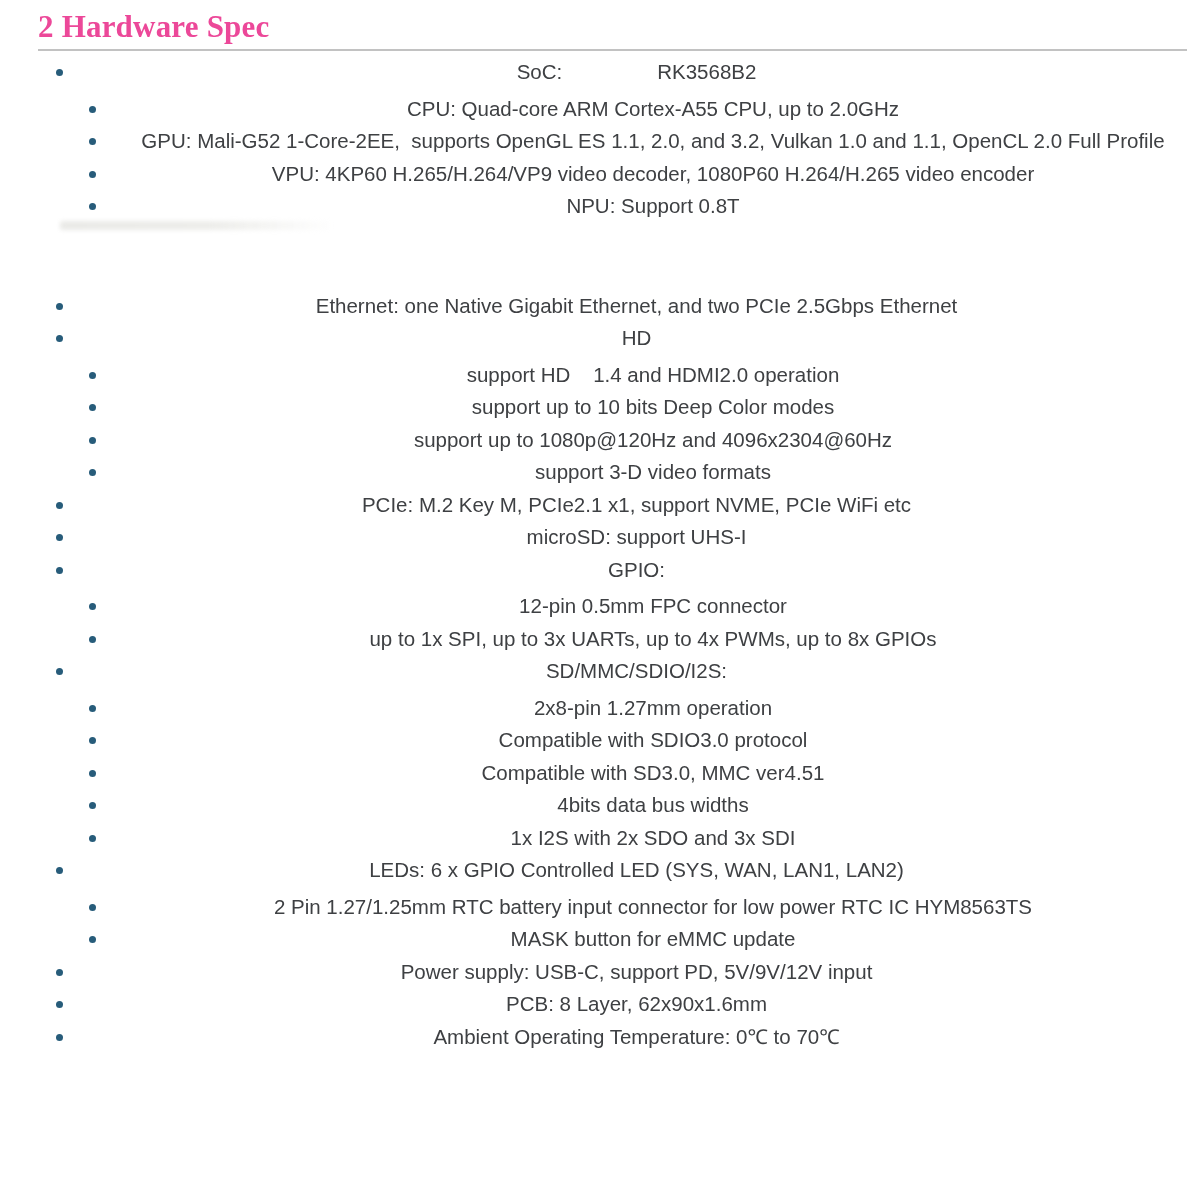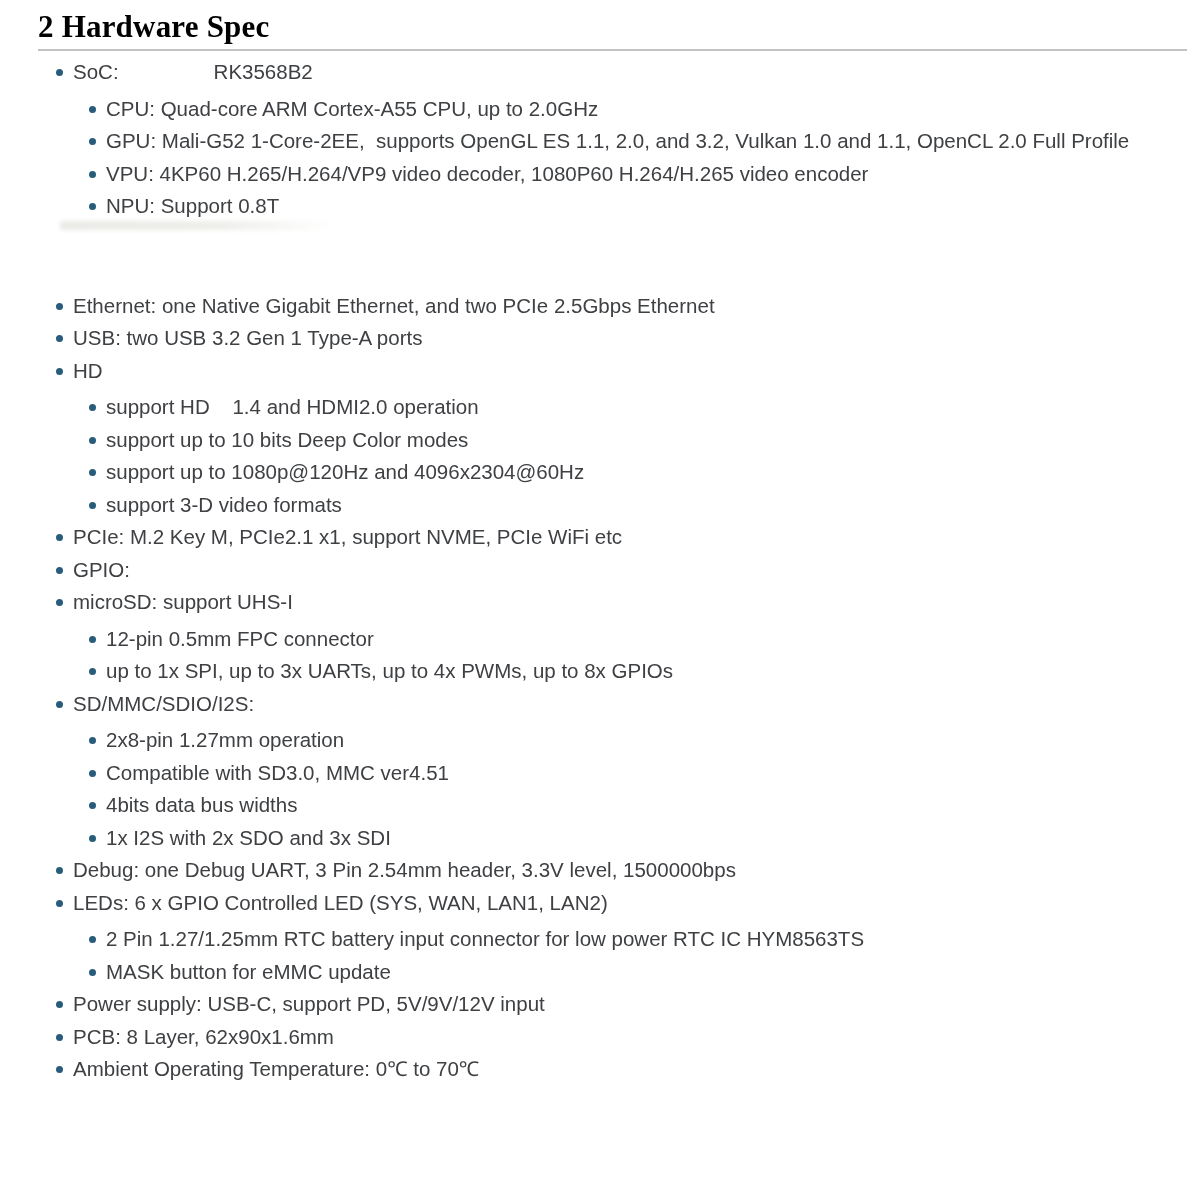--- a/index.html
+++ b/index.html
@@ -12,41 +12,42 @@
     overflow: hidden;
     position: relative;
   }
   .page { padding: 10px 0 0 38px; width: 1200px; }
 
   .page-title {
     font-family: "Liberation Serif", serif;
     font-size: 31px;
     line-height: 34px;
     font-weight: 600;
-    color: #000000;
+    color: #ec4899;
     margin: 0;
     letter-spacing: 0.2px;
   }
   .title-rule {
     margin-top: 5px;
     height: 2px;
     width: 1149px;
     background: #c2c2c2;
   }
 
   ul.spec-list {
     list-style: none;
     margin: 5px 0 0 0;
     padding: 0;
     font-size: 20.5px;
   }
   ul.spec-list li {
     position: relative;
     line-height: 32.5px;
     white-space: pre;
+    text-align: center;
   }
   li.lvl1 { padding-left: 35px; }
   li.lvl2 { padding-left: 68px; }
   li::before {
     content: "";
     position: absolute;
     top: 13px;
     width: 7px; height: 7px;
     border-radius: 50%;
     background: #275c7a;
@@ -74,37 +75,36 @@
 <div class="page">
   <h1 class="page-title">2 Hardware Spec</h1>
   <div class="title-rule"></div>
   <ul class="spec-list" id="spec-list">
       <li class="lvl1"><span>SoC:</span><span class="soc-value">RK3568B2</span></li>
       <li class="lvl2 sub-start"><span>CPU: Quad-core ARM Cortex-A55 CPU, up to 2.0GHz</span></li>
       <li class="lvl2"><span>GPU: Mali-G52 1-Core-2EE,  supports OpenGL ES 1.1, 2.0, and 3.2, Vulkan 1.0 and 1.1, OpenCL 2.0 Full Profile</span></li>
       <li class="lvl2"><span>VPU: 4KP60 H.265/H.264/VP9 video decoder, 1080P60 H.264/H.265 video encoder</span></li>
       <li class="lvl2"><span>NPU: Support 0.8T</span></li>
       <li class="lvl1 group-break"><span>Ethernet: one Native Gigabit Ethernet, and two PCIe 2.5Gbps Ethernet</span></li>
-      <li class="lvl1"><span>USB: two USB 3.2 Gen 1 Type-A ports</span></li>
       <li class="lvl1"><span>HD</span></li>
       <li class="lvl2 sub-start"><span>support HD    1.4 and HDMI2.0 operation</span></li>
       <li class="lvl2"><span>support up to 10 bits Deep Color modes</span></li>
       <li class="lvl2"><span>support up to 1080p@120Hz and 4096x2304@60Hz</span></li>
       <li class="lvl2"><span>support 3-D video formats</span></li>
       <li class="lvl1"><span>PCIe: M.2 Key M, PCIe2.1 x1, support NVME, PCIe WiFi etc</span></li>
+      <li class="lvl1"><span>microSD: support UHS-I</span></li>
       <li class="lvl1"><span>GPIO:</span></li>
-      <li class="lvl1"><span>microSD: support UHS-I</span></li>
       <li class="lvl2 sub-start"><span>12-pin 0.5mm FPC connector</span></li>
       <li class="lvl2"><span>up to 1x SPI, up to 3x UARTs, up to 4x PWMs, up to 8x GPIOs</span></li>
       <li class="lvl1"><span>SD/MMC/SDIO/I2S:</span></li>
       <li class="lvl2 sub-start"><span>2x8-pin 1.27mm operation</span></li>
+      <li class="lvl2"><span>Compatible with SDIO3.0 protocol</span></li>
       <li class="lvl2"><span>Compatible with SD3.0, MMC ver4.51</span></li>
       <li class="lvl2"><span>4bits data bus widths</span></li>
       <li class="lvl2"><span>1x I2S with 2x SDO and 3x SDI</span></li>
-      <li class="lvl1"><span>Debug: one Debug UART, 3 Pin 2.54mm header, 3.3V level, 1500000bps</span></li>
       <li class="lvl1"><span>LEDs: 6 x GPIO Controlled LED (SYS, WAN, LAN1, LAN2)</span></li>
       <li class="lvl2 sub-start"><span>2 Pin 1.27/1.25mm RTC battery input connector for low power RTC IC HYM8563TS</span></li>
       <li class="lvl2"><span>MASK button for eMMC update</span></li>
       <li class="lvl1"><span>Power supply: USB-C, support PD, 5V/9V/12V input</span></li>
       <li class="lvl1"><span>PCB: 8 Layer, 62x90x1.6mm</span></li>
       <li class="lvl1"><span>Ambient Operating Temperature: 0℃ to 70℃</span></li>
     </ul>
 </div>
 
 <div class="smudge"></div>

